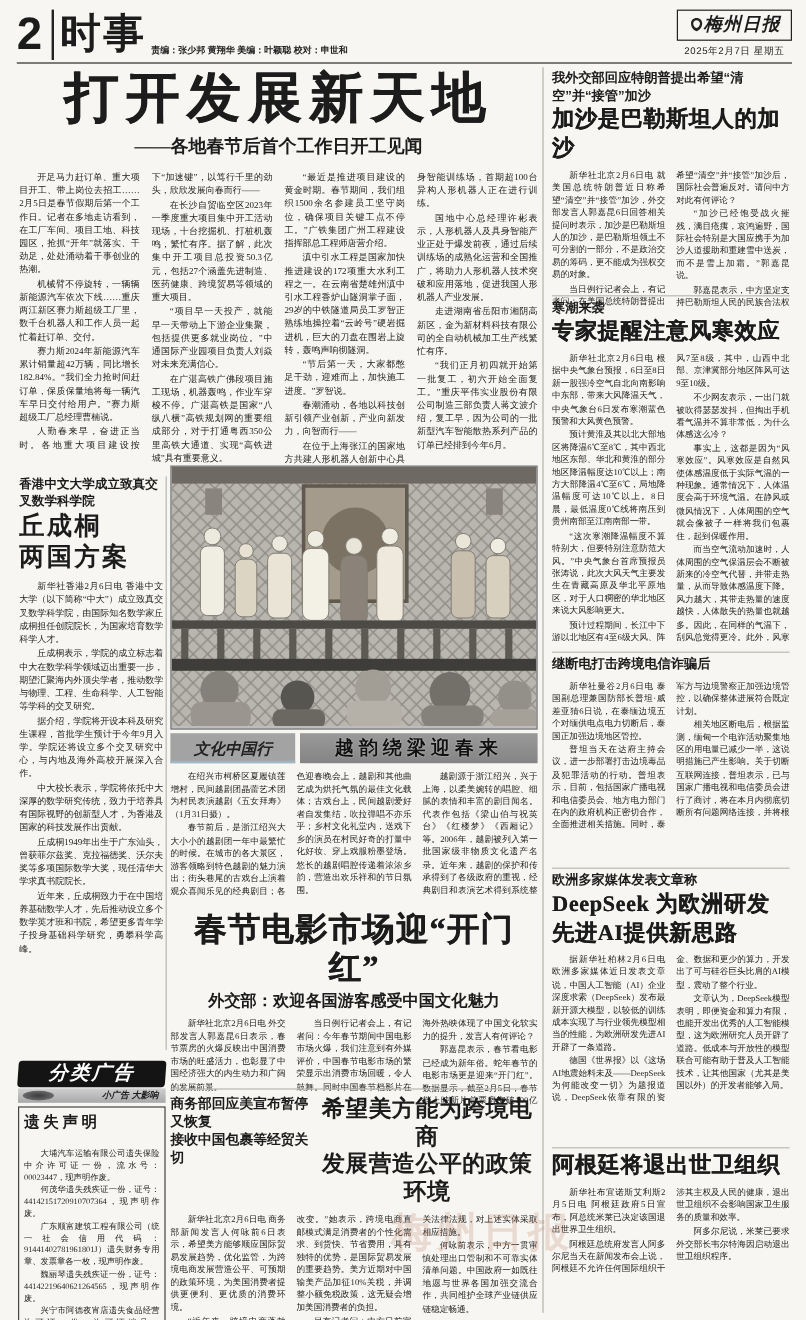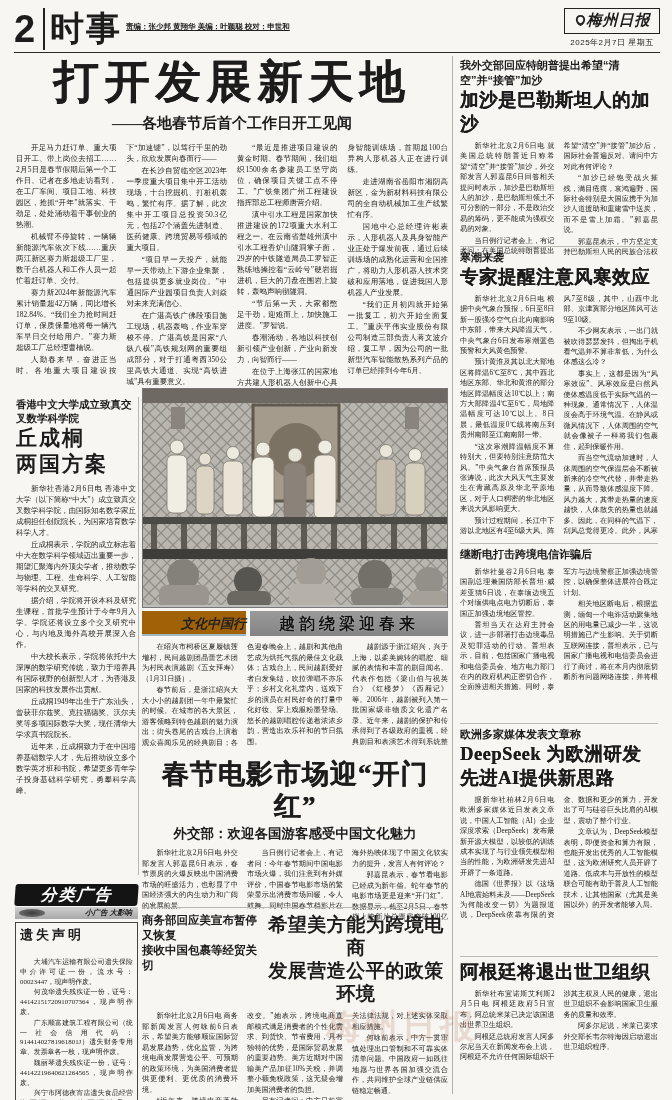--- a/index.html
+++ b/index.html
@@ -5,21 +5,21 @@
   html,body{margin:0;padding:0;background:#d8d6d0;}
   #page{position:relative;width:672px;height:1100px;background:#f7f6f2;color:#1c1c1c;
         font-family:"Liberation Serif",serif;overflow:hidden;margin:0 auto;}
   p{margin:0 0 1px 0;text-indent:2em;}
   .just{text-align:justify;}
 
   
   #header{position:absolute;left:14px;top:8px;right:12px;height:44px;border-bottom:1.5px solid #2a2a2a;}
   #pageno{position:absolute;left:0;top:0;font:bold 38px/42px "Liberation Sans",sans-serif;padding-right:8px;border-right:2px solid #222;}
   #section{position:absolute;left:36px;top:-2px;font:bold 34px/44px "Liberation Sans",sans-serif;letter-spacing:2px;}
-  #staff{position:absolute;left:112px;bottom:20px;font:bold 7.5px "Liberation Sans",sans-serif;color:#222;text-decoration:underline;}
+  #staff{position:absolute;left:112px;bottom:5px;font:bold 7.5px "Liberation Sans",sans-serif;color:#222;}
   #masthead{position:absolute;right:0;top:0;width:96px;text-align:center;}
   #masthead-box{border:1.5px solid #222;padding:2px 4px 3px;font:italic bold 15px "Liberation Serif",serif;letter-spacing:1px;white-space:nowrap;}
   #masthead-box svg{vertical-align:-2px;}
   #dateline{font:8px "Liberation Sans",sans-serif;margin-top:3px;letter-spacing:.5px;}
 
   
   #lead{position:absolute;left:16px;top:56px;width:432px;}
   #lead-hl{font:900 45px/52px "Liberation Serif",serif;text-align:center;letter-spacing:6px;
            text-shadow:.6px 0 currentColor;}
   #lead-sub{font:bold 15px/22px "Liberation Serif",serif;text-align:center;margin-top:4px;}
@@ -31,21 +31,21 @@
   #qiu-kicker{font:bold 10.5px/14px "Liberation Sans",sans-serif;}
   .qiu-hl{font:900 21px/26px "Liberation Serif",serif;letter-spacing:2px;}
   #qiu-body{margin-top:6px;font-size:7.5px;line-height:11px;height:370px;overflow:hidden;}
   #vr-qiu{position:absolute;left:138px;top:397px;height:478px;width:0;border-left:1px solid #b9b7b0;}
 
   
   #photo-block{position:absolute;left:142px;top:388px;width:306px;}
   #photo-frame{border:1px solid #777;height:218px;background:#bdbdbd;overflow:hidden;}
   #photo-labels{display:flex;margin-top:3px;height:25px;}
   #column-label{width:104px;position:relative;font:italic bold 13px/25px "Liberation Serif",serif;
-                text-align:right;color:#222;background:#a16207;border-bottom:2px solid #9fb7c4;}
+                text-align:center;color:#222;background:#a3a3a3;border-bottom:2px solid #9fb7c4;}
   #photo-title{flex:1;margin-left:4px;background:linear-gradient(#9a9a9a,#848484);color:#111;
                font:900 16px/25px "Liberation Serif",serif;text-align:center;letter-spacing:4px;
                text-shadow:0 0 1px #f5f5f5;}
   #photo-caption{margin-top:6px;column-count:3;column-gap:9px;height:108px;overflow:hidden;
                  font-size:7.2px;line-height:10.5px;}
 
   
   #movie{position:absolute;left:142px;top:758px;width:306px;}
   #movie-hl{font:900 27px/32px "Liberation Serif",serif;text-align:center;letter-spacing:1px;text-shadow:.4px 0 currentColor;}
   #movie-sub{font:bold 13.5px/19px "Liberation Serif",serif;text-align:center;margin-top:2px;}
@@ -116,22 +116,22 @@
         <p>赛力斯2024年新能源汽车累计销量超42万辆，同比增长182.84%。“我们全力抢时间赶订单，保质保量地将每一辆汽车早日交付给用户。”赛力斯超级工厂总经理曹楠说。</p>
         <p>人勤春来早，奋进正当时。各地重大项目建设按下“加速键”，以笃行千里的劲头，欣欣发展向春而行——</p>
         <p>在长沙自贸临空区2023年一季度重大项目集中开工活动现场，十台挖掘机、打桩机轰鸣，繁忙有序。据了解，此次集中开工项目总投资50.3亿元，包括27个涵盖先进制造、医药健康、跨境贸易等领域的重大项目。</p>
         <p>“项目早一天投产，就能早一天带动上下游企业集聚，包括提供更多就业岗位。”中通国际产业园项目负责人刘焱对未来充满信心。</p>
         <p>在广湛高铁广佛段项目施工现场，机器轰鸣，作业车穿梭不停。广湛高铁是国家“八纵八横”高铁规划网的重要组成部分，对于打通粤西350公里高铁大通道、实现“高铁进城”具有重要意义。</p>
         <p>“最近是推进项目建设的黄金时期。春节期间，我们组织1500余名参建员工坚守岗位，确保项目关键工点不停工。”广铁集团广州工程建设指挥部总工程师唐营介绍。</p>
         <p>滇中引水工程是国家加快推进建设的172项重大水利工程之一。在云南省楚雄州滇中引水工程香炉山隧洞掌子面，29岁的中铁隧道局员工罗智正熟练地操控着“云岭号”硬岩掘进机，巨大的刀盘在围岩上旋转，轰鸣声响彻隧洞。</p>
         <p>“节后第一天，大家都憋足干劲，迎难而上，加快施工进度。”罗智说。</p>
         <p>春潮涌动，各地以科技创新引领产业创新，产业向新发力，向智而行——</p>
         <p>在位于上海张江的国家地方共建人形机器人创新中心具身智能训练场，首期超100台异构人形机器人正在进行训练。</p>
+        <p>国地中心总经理许彬表示，人形机器人及具身智能产业正处于爆发前夜，通过后续训练场的成熟化运营和全国推广，将助力人形机器人技术突破和应用落地，促进我国人形机器人产业发展。</p>
         <p>走进湖南省岳阳市湘阴高新区，金为新材料科技有限公司的全自动机械加工生产线繁忙有序。</p>
-        <p>国地中心总经理许彬表示，人形机器人及具身智能产业正处于爆发前夜，通过后续训练场的成熟化运营和全国推广，将助力人形机器人技术突破和应用落地，促进我国人形机器人产业发展。</p>
         <p>“我们正月初四就开始第一批复工，初六开始全面复工。”重庆平伟实业股份有限公司制造三部负责人蒋文波介绍，复工早，因为公司的一批新型汽车智能散热系列产品的订单已经排到今年6月。</p>
       </div>
   </div>
 
   <div id="qiu">
     <div id="qiu-kicker">香港中文大学成立致真交叉数学科学院</div>
     <div class="qiu-hl">丘成桐</div>
     <div class="qiu-hl">两国方案</div>
     <div id="qiu-body" class="just">
         <p>新华社香港2月6日电 香港中文大学（以下简称“中大”）成立致真交叉数学科学院，由国际知名数学家丘成桐担任创院院长，为国家培育数学科学人才。</p>

